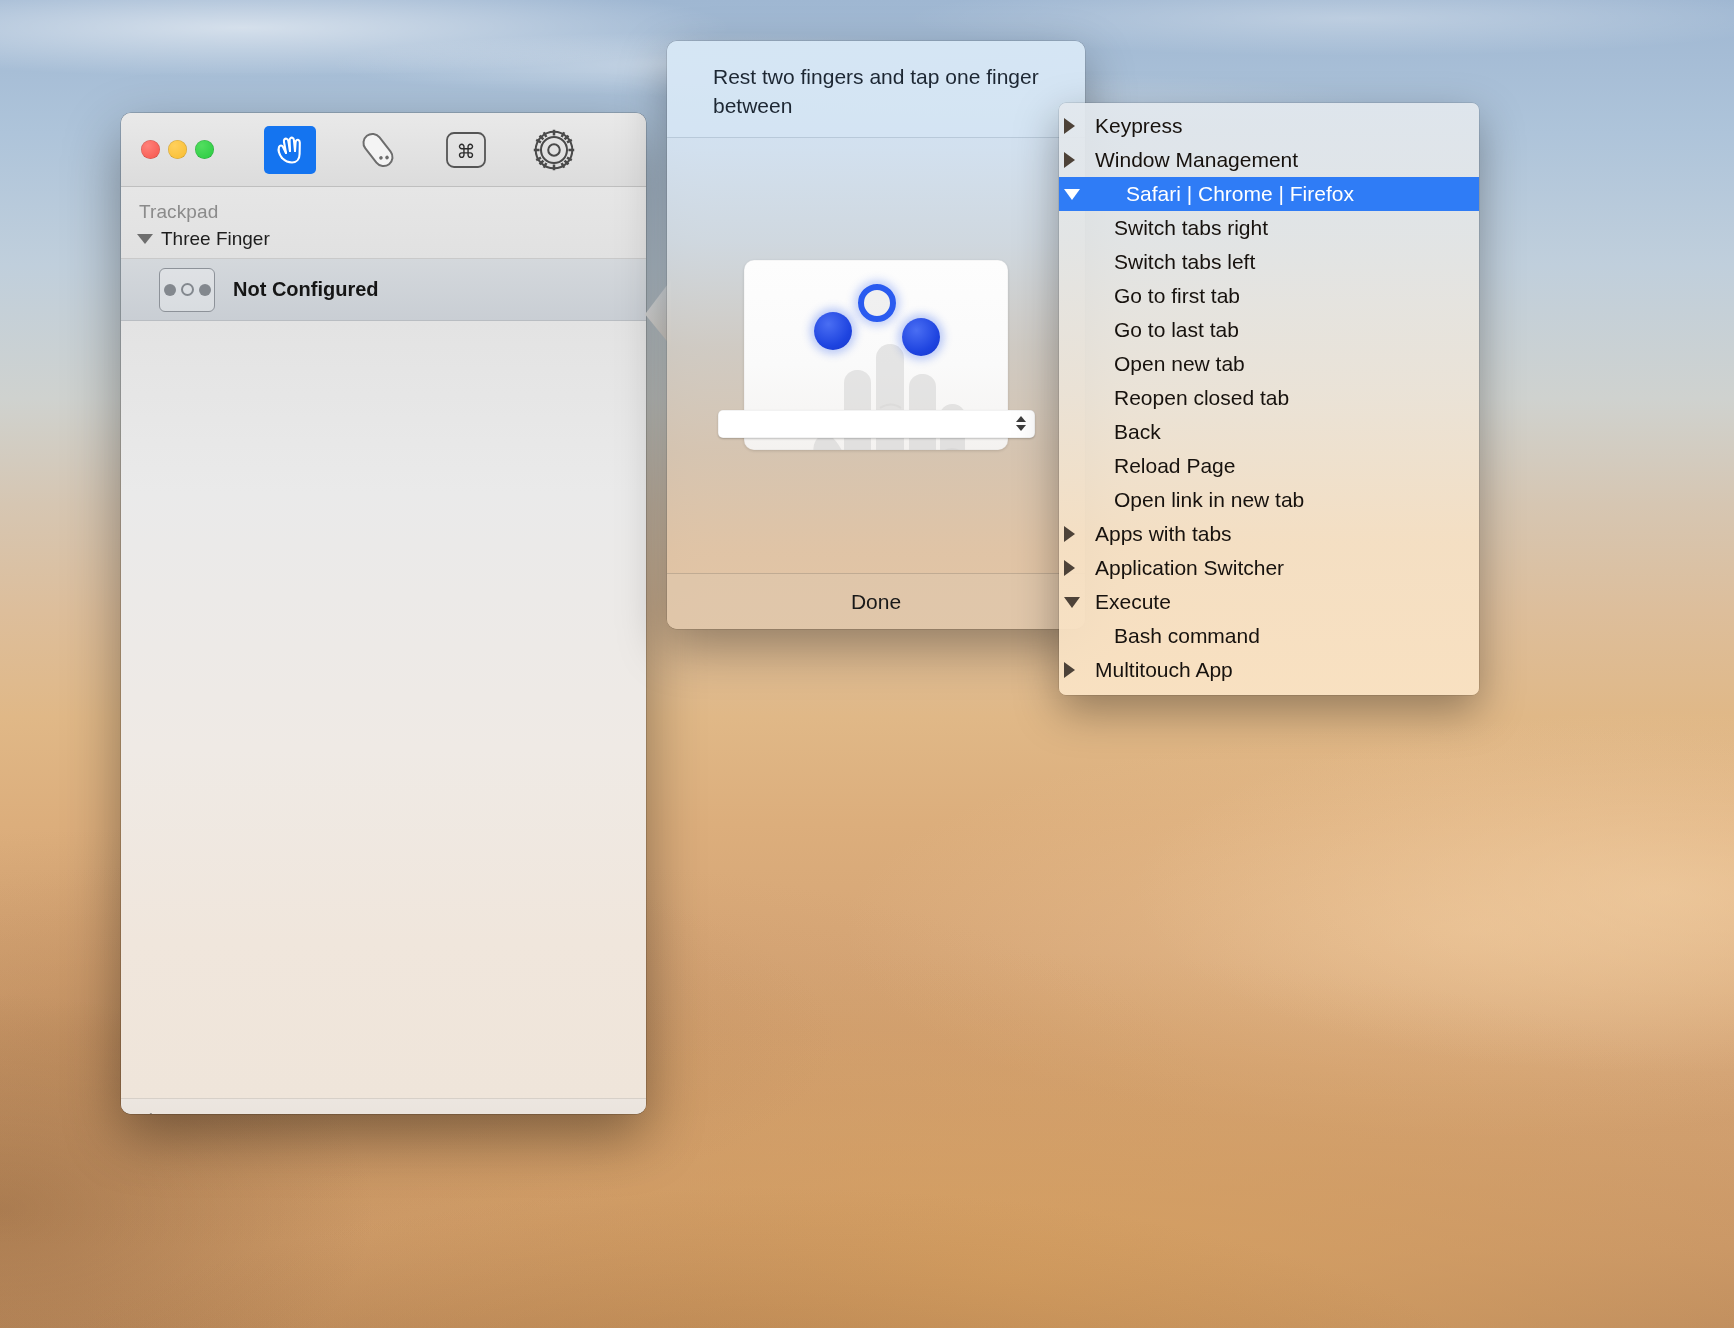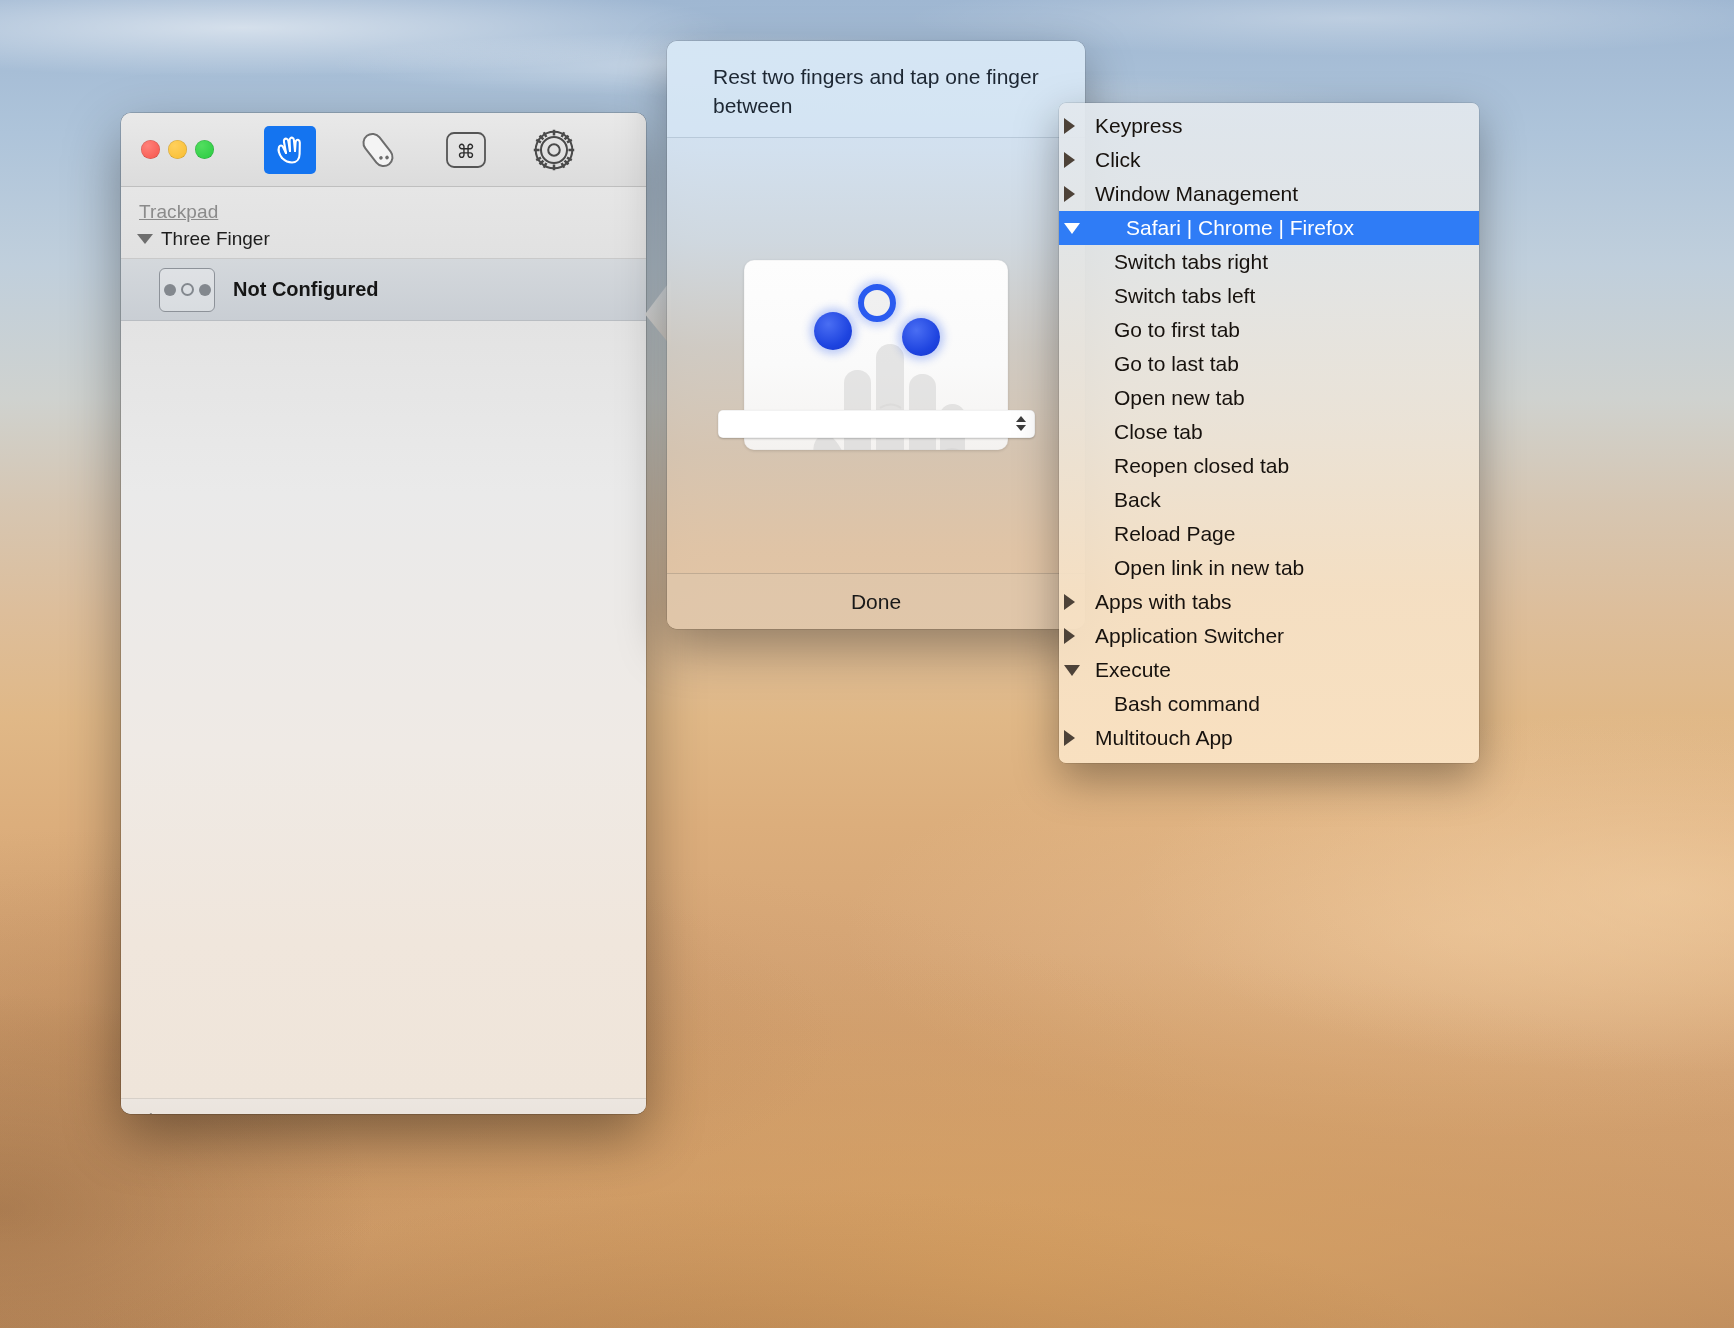--- a/index.html
+++ b/index.html
@@ -95,21 +95,21 @@
     position: relative;
   }
   .tbicon.selected { background: #1474f0; }
 
   .sidebar-head {
     padding: 12px 0 0 16px;
     background: linear-gradient(to bottom,#e6e6e6,#e1e1e1);
     border-bottom: 1px solid #c9c9c9;
   }
   .group-title {
-    font-size: 19px; color: #8b8b8b; padding: 2px 0 4px 2px; letter-spacing: .1px; text-decoration: underline;
+    font-size: 19px; color: #8b8b8b; padding: 2px 0 4px 2px; letter-spacing: .1px;
   }
   .group-row {
     display: flex; align-items: center; gap: 8px;
     font-size: 19px; color: #1d1d1d; padding: 1px 0 8px 0;
   }
   .disclosure-down {
     width: 0; height: 0;
     border-left: 8px solid transparent; border-right: 8px solid transparent;
     border-top: 10px solid #6e6e6e;
   }
@@ -397,97 +397,87 @@
       <div class="menu-item">
         <span class="mi-arrow">
           <span class="tri-right"></span>
         </span>
         <span class="mi-label">Keypress</span>
       </div>
       <div class="menu-item">
         <span class="mi-arrow">
           <span class="tri-right"></span>
         </span>
-        <span class="mi-label">Click</span>
+        <span class="mi-label">Window Management</span>
+      </div>
+      <div class="menu-item highlighted">
+        <span class="mi-arrow">
+          <span class="tri-down"></span>
+        </span>
+        <span class="mi-label">Safari | Chrome | Firefox</span>
+      </div>
+      <div class="menu-item child">
+        <span class="mi-arrow"></span>
+        <span class="mi-label">Switch tabs right</span>
+      </div>
+      <div class="menu-item child">
+        <span class="mi-arrow"></span>
+        <span class="mi-label">Switch tabs left</span>
+      </div>
+      <div class="menu-item child">
+        <span class="mi-arrow"></span>
+        <span class="mi-label">Go to first tab</span>
+      </div>
+      <div class="menu-item child">
+        <span class="mi-arrow"></span>
+        <span class="mi-label">Go to last tab</span>
+      </div>
+      <div class="menu-item child">
+        <span class="mi-arrow"></span>
+        <span class="mi-label">Open new tab</span>
+      </div>
+      <div class="menu-item child">
+        <span class="mi-arrow"></span>
+        <span class="mi-label">Reopen closed tab</span>
+      </div>
+      <div class="menu-item child">
+        <span class="mi-arrow"></span>
+        <span class="mi-label">Back</span>
+      </div>
+      <div class="menu-item child">
+        <span class="mi-arrow"></span>
+        <span class="mi-label">Reload Page</span>
+      </div>
+      <div class="menu-item child">
+        <span class="mi-arrow"></span>
+        <span class="mi-label">Open link in new tab</span>
       </div>
       <div class="menu-item">
         <span class="mi-arrow">
           <span class="tri-right"></span>
         </span>
-        <span class="mi-label">Window Management</span>
-      </div>
-      <div class="menu-item highlighted">
+        <span class="mi-label">Apps with tabs</span>
+      </div>
+      <div class="menu-item">
+        <span class="mi-arrow">
+          <span class="tri-right"></span>
+        </span>
+        <span class="mi-label">Application Switcher</span>
+      </div>
+      <div class="menu-item">
         <span class="mi-arrow">
           <span class="tri-down"></span>
         </span>
-        <span class="mi-label">Safari | Chrome | Firefox</span>
-      </div>
-      <div class="menu-item child">
-        <span class="mi-arrow"></span>
-        <span class="mi-label">Switch tabs right</span>
-      </div>
-      <div class="menu-item child">
-        <span class="mi-arrow"></span>
-        <span class="mi-label">Switch tabs left</span>
-      </div>
-      <div class="menu-item child">
-        <span class="mi-arrow"></span>
-        <span class="mi-label">Go to first tab</span>
-      </div>
-      <div class="menu-item child">
-        <span class="mi-arrow"></span>
-        <span class="mi-label">Go to last tab</span>
-      </div>
-      <div class="menu-item child">
-        <span class="mi-arrow"></span>
-        <span class="mi-label">Open new tab</span>
-      </div>
-      <div class="menu-item child">
-        <span class="mi-arrow"></span>
-        <span class="mi-label">Close tab</span>
-      </div>
-      <div class="menu-item child">
-        <span class="mi-arrow"></span>
-        <span class="mi-label">Reopen closed tab</span>
-      </div>
-      <div class="menu-item child">
-        <span class="mi-arrow"></span>
-        <span class="mi-label">Back</span>
-      </div>
-      <div class="menu-item child">
-        <span class="mi-arrow"></span>
-        <span class="mi-label">Reload Page</span>
-      </div>
-      <div class="menu-item child">
-        <span class="mi-arrow"></span>
-        <span class="mi-label">Open link in new tab</span>
+        <span class="mi-label">Execute</span>
+      </div>
+      <div class="menu-item child">
+        <span class="mi-arrow"></span>
+        <span class="mi-label">Bash command</span>
       </div>
       <div class="menu-item">
         <span class="mi-arrow">
           <span class="tri-right"></span>
         </span>
-        <span class="mi-label">Apps with tabs</span>
-      </div>
-      <div class="menu-item">
-        <span class="mi-arrow">
-          <span class="tri-right"></span>
-        </span>
-        <span class="mi-label">Application Switcher</span>
-      </div>
-      <div class="menu-item">
-        <span class="mi-arrow">
-          <span class="tri-down"></span>
-        </span>
-        <span class="mi-label">Execute</span>
-      </div>
-      <div class="menu-item child">
-        <span class="mi-arrow"></span>
-        <span class="mi-label">Bash command</span>
-      </div>
-      <div class="menu-item">
-        <span class="mi-arrow">
-          <span class="tri-right"></span>
-        </span>
         <span class="mi-label">Multitouch App</span>
       </div>
     </div>
 
 </div>
 
 </body></html>

